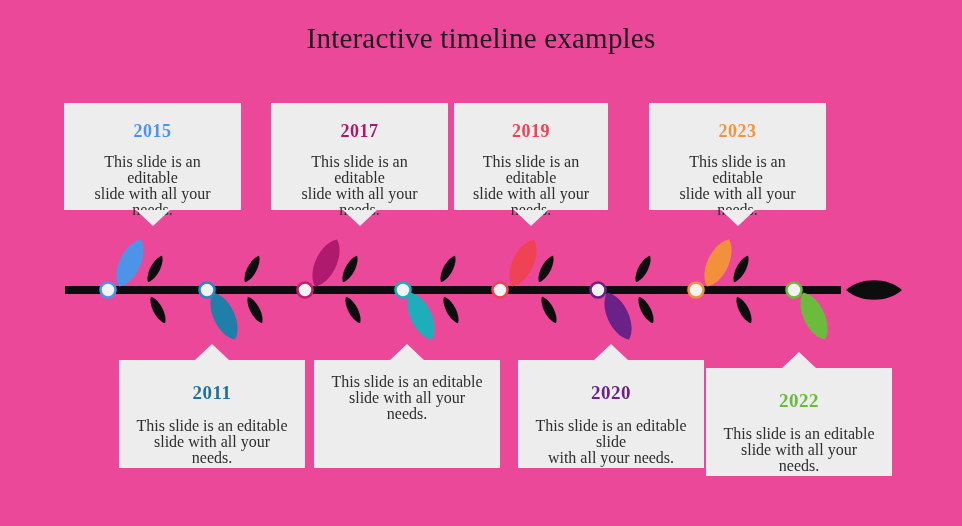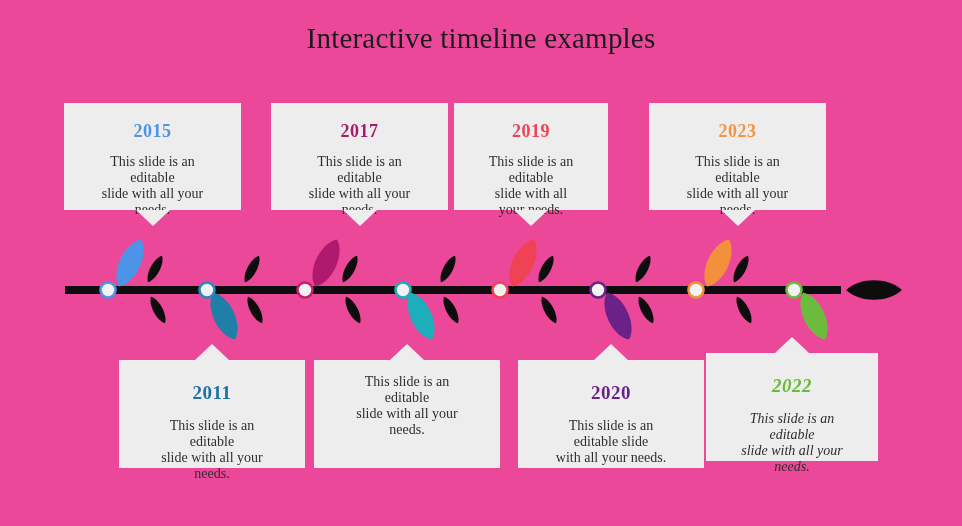--- a/index.html
+++ b/index.html
@@ -43,24 +43,24 @@
     font-family: "Liberation Serif", "DejaVu Serif", serif;
     font-weight: bold;
     font-size: 18px;
     line-height: 22px;
     letter-spacing: 0.5px;
   }
   .card.bottom .card-year { font-size: 19px; }
 
   .card-text {
     font-family: "Liberation Serif", "DejaVu Serif", serif;
-    font-size: 14px;
+    font-size: 16px;
     line-height: 16px;
     color: #2e2e2e;
-    padding: 0 30px;
+    padding: 0 14px;
   }
 
   .card.top .card-year   { margin-top: 17px; }
   .card.top .card-text   { margin-top: 12px; }
   .card.bottom .card-year{ margin-top: 22px; }
   .card.bottom .card-text{ margin-top: 14px; }
 
   
   .tail-down {
     position: absolute;
@@ -201,21 +201,21 @@
 
   <div class="card bottom" style="left:518px; top:360px; width:186px; height:108px;">
     <div class="tail-up"></div>
     <div class="card-year" style="color:#6b2288">2020</div>
     <div class="card-text">
       <span>This slide is an editable slide</span><br>
       <span>with all your needs.</span>
     </div>
   </div>
 
-  <div class="card bottom" style="left:706px; top:353px; width:172px; height:108px;font-style:italic;">
+  <div class="card bottom" style="left:706px; top:368px; width:186px; height:108px;">
     <div class="tail-up"></div>
     <div class="card-year" style="color:#69bb3a">2022</div>
     <div class="card-text">
       <span>This slide is an editable</span><br>
       <span>slide with all your needs.</span>
     </div>
   </div>
 
 </div>
 

